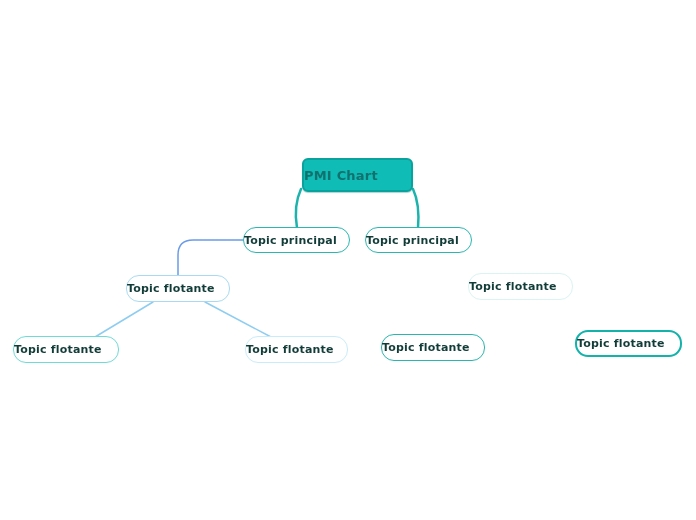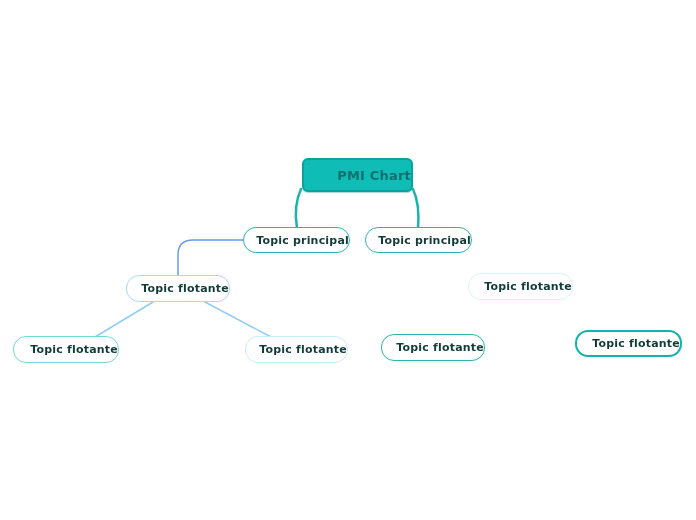--- a/index.html
+++ b/index.html
@@ -22,21 +22,21 @@
     width: 696px;
     height: 520px;
     pointer-events: none;
   }
   .node {
     position: absolute;
     box-sizing: border-box;
     background: #ffffff;
     display: flex;
     align-items: center;
-    justify-content: flex-end;
+    justify-content: flex-start;
     font-weight: bold;
     white-space: nowrap;
     letter-spacing: 0.2px;
     cursor: pointer;
   }
   .node.root {
     box-shadow: 0 1px 1px rgba(10,130,125,0.35);
   }
 </style>
 </head>

